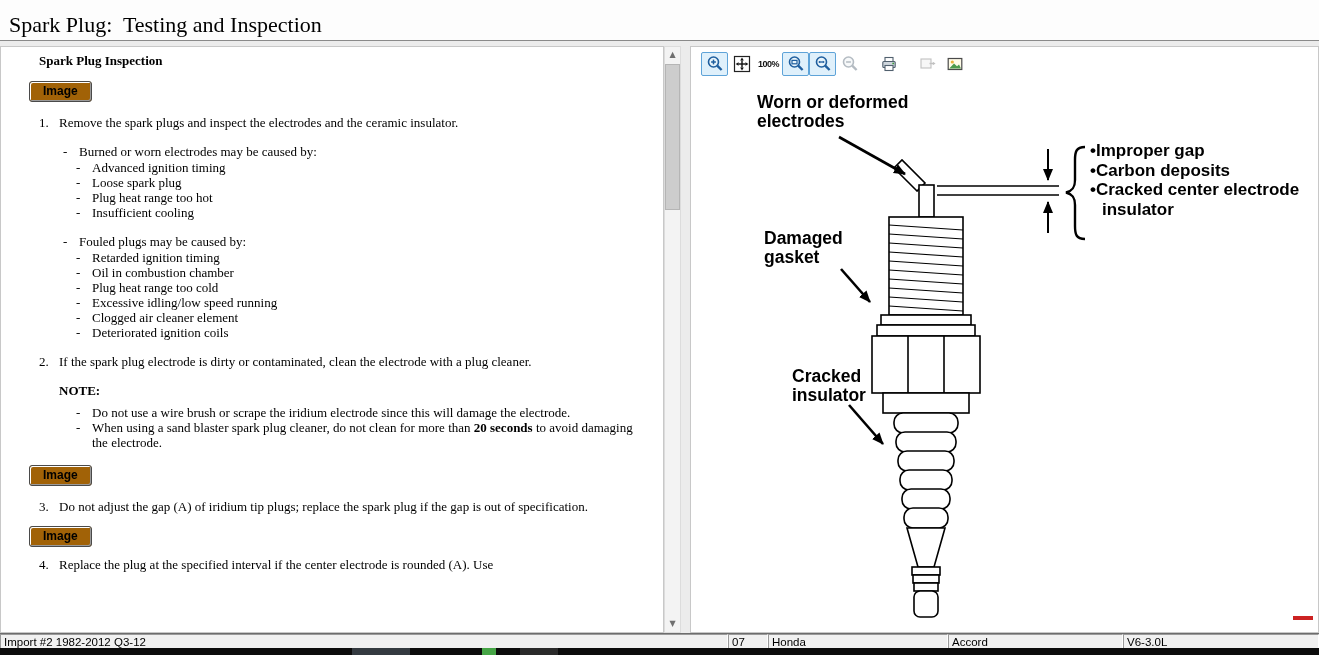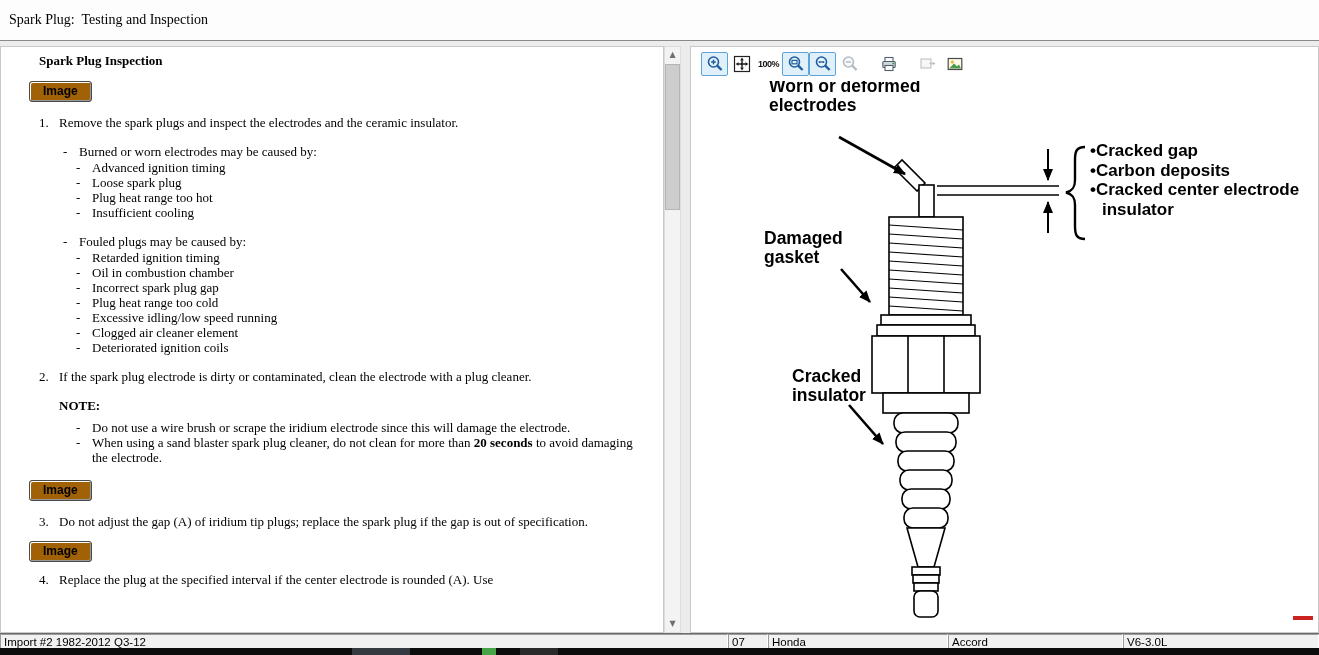--- a/index.html
+++ b/index.html
@@ -2,21 +2,21 @@
 <html><head>
 <meta charset="utf-8">
 <style>
   * { box-sizing: border-box; margin: 0; padding: 0; }
   html,body { width:1319px; height:655px; overflow:hidden; }
   body { background:#ececec; font-family:"Liberation Serif", serif; color:#000; position:relative; }
 
   
   .titlebar { position:absolute; left:0; top:0; width:1319px; height:41px;
               background:#fdfdfd; border-bottom:1px solid #8a8a8a; }
-  .titlebar span { position:absolute; left:9px; top:12px; font-size:14px; white-space:pre; }
+  .titlebar span { position:absolute; left:9px; top:12px; font-size:22px; white-space:pre; }
 
   
   .left-panel { position:absolute; left:0; top:46px; width:664px; height:587px;
                 background:#fff; border:1px solid #c8c8c8; overflow:hidden; }
   .doc { padding:6px 24px 0 38px; font-size:13px; line-height:15px; }
   .doc-heading { font-weight:bold; margin-bottom:13px; }
   .img-btn { display:block; margin:0 0 13px -10px; padding:2px 13px 3px;
              font:bold 12px "Liberation Sans", sans-serif; color:#000;
              background:#a16207; border:1px solid #4a4a4a; border-radius:3px;
              box-shadow: inset 1px 1px 0 #ffffff, inset -1px -1px 0 #9a9a9a; cursor:pointer; }
@@ -51,21 +51,21 @@
              display:flex; align-items:center; padding-left:10px; background:#fff; }
   .tbtn { width:27px; height:24px; display:flex; align-items:center; justify-content:center;
           border:1px solid transparent; border-radius:2px; cursor:pointer; }
   .tbtn.active { border-color:#5ea3d8; background:#dff0fb; }
   .tbtn.disabled { opacity:.45; }
   .tbtn.spaced { margin-left:12px; }
   .z100 { font:bold 9px "Liberation Sans", sans-serif; letter-spacing:-0.5px; color:#111; }
 
   .plug-svg { position:absolute; left:0; top:0; z-index:1; }
   .dlabel { position:absolute; z-index:2; font:700 17.5px/19px "Liberation Sans", sans-serif; }
-  .lbl-worn { left:66px; top:30px;margin-left:12px; }
+  .lbl-worn { left:66px; top:46px; }
   .lbl-gasket { left:73px; top:182px; }
   .lbl-insulator { left:73px; top:320px;margin-left:28px; }
   .fault-list { position:absolute; z-index:2; left:399px; top:94px; width:228px;
                 font:700 17px/19.5px "Liberation Sans", sans-serif; }
   .fault { padding-left:12px; text-indent:-12px; }
   .fault::before { content:"\2022 "; }
   .red-mark { position:absolute; left:602px; top:569px; width:20px; height:4px; background:#cc2222; z-index:2; }
 
   
   .statusbar { position:absolute; left:0; bottom:7px; width:1319px; height:15px;
@@ -119,23 +119,20 @@
 
     <div class="cause-group">
       <div class="lead-item">
           <span>Fouled plugs may be caused by:</span>
         </div>
       <div class="cause">
           <span>Retarded ignition timing</span>
         </div>
       <div class="cause">
           <span>Oil in combustion chamber</span>
-        </div>
-      <div class="cause">
-          <span>Incorrect spark plug gap</span>
         </div>
       <div class="cause">
           <span>Plug heat range too cold</span>
         </div>
       <div class="cause">
           <span>Excessive idling/low speed running</span>
         </div>
       <div class="cause">
           <span>Clogged air cleaner element</span>
         </div>
@@ -305,21 +302,21 @@
   <div class="dlabel lbl-gasket">
     <div>Damaged</div>
     <div>gasket</div>
   </div>
   <div class="dlabel lbl-insulator">
     <div>Cracked</div>
     <div>insulator</div>
   </div>
 
   <div class="fault-list">
-    <div class="fault">Cracked gap</div>
+    <div class="fault">Improper gap</div>
     <div class="fault">Carbon deposits</div>
     <div class="fault">Cracked center electrode insulator</div>
   </div>
 
   <div class="red-mark"></div>
 </div>
 
 <div class="statusbar">
   <div class="scell c0">Import #2 1982-2012 Q3-12</div>
   <div class="scell c1">07</div>

